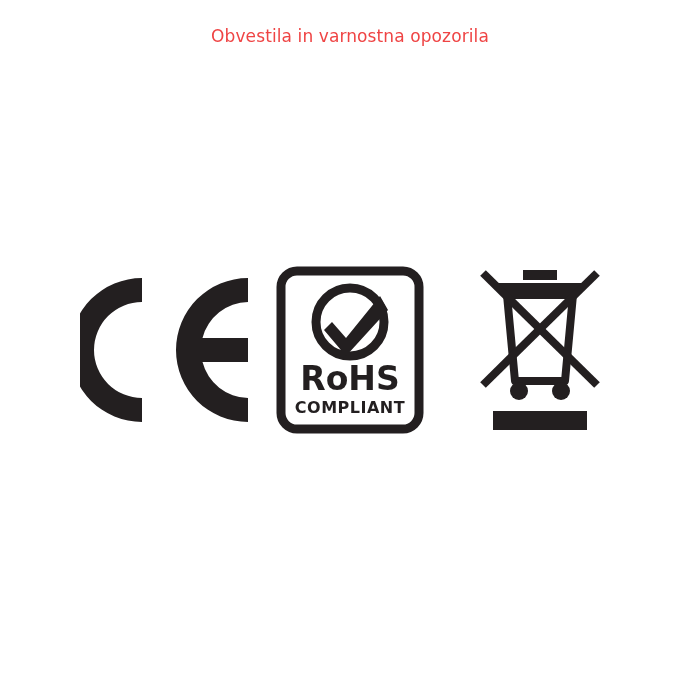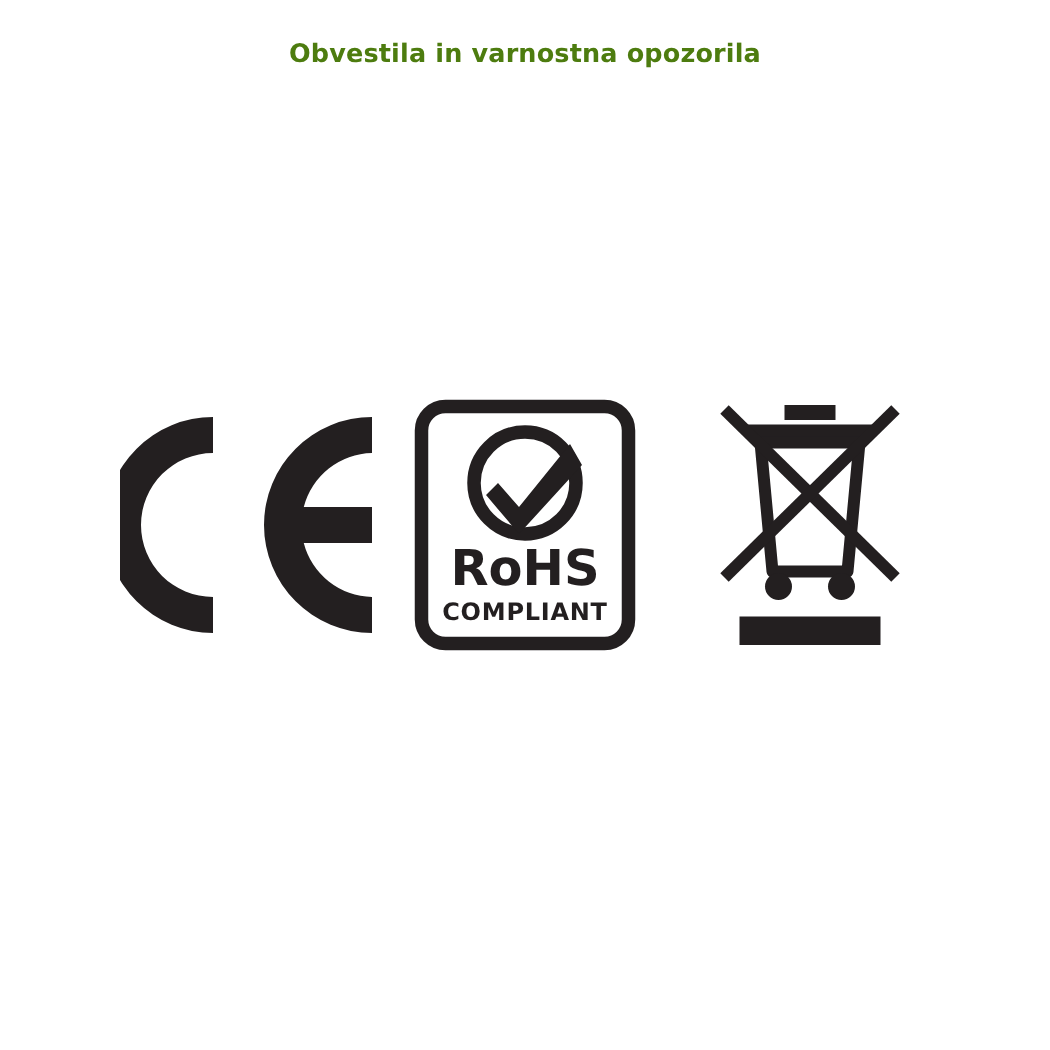--- a/index.html
+++ b/index.html
@@ -15,22 +15,22 @@
     position: relative;
     overflow: hidden;
   }
   .page-title {
     position: absolute;
     top: 26px;
     left: 0;
     width: 700px;
     text-align: center;
     font-size: 17px;
-    font-weight: 700;
-    color: #4d7c0f;
+    font-weight: 400;
+    color: #ef4444;
     letter-spacing: 0.1px;
   }
   .marks-row {
     position: absolute;
     top: 255px;
     left: 0;
     width: 700px;
     height: 190px;
     display: flex;
     align-items: center;

